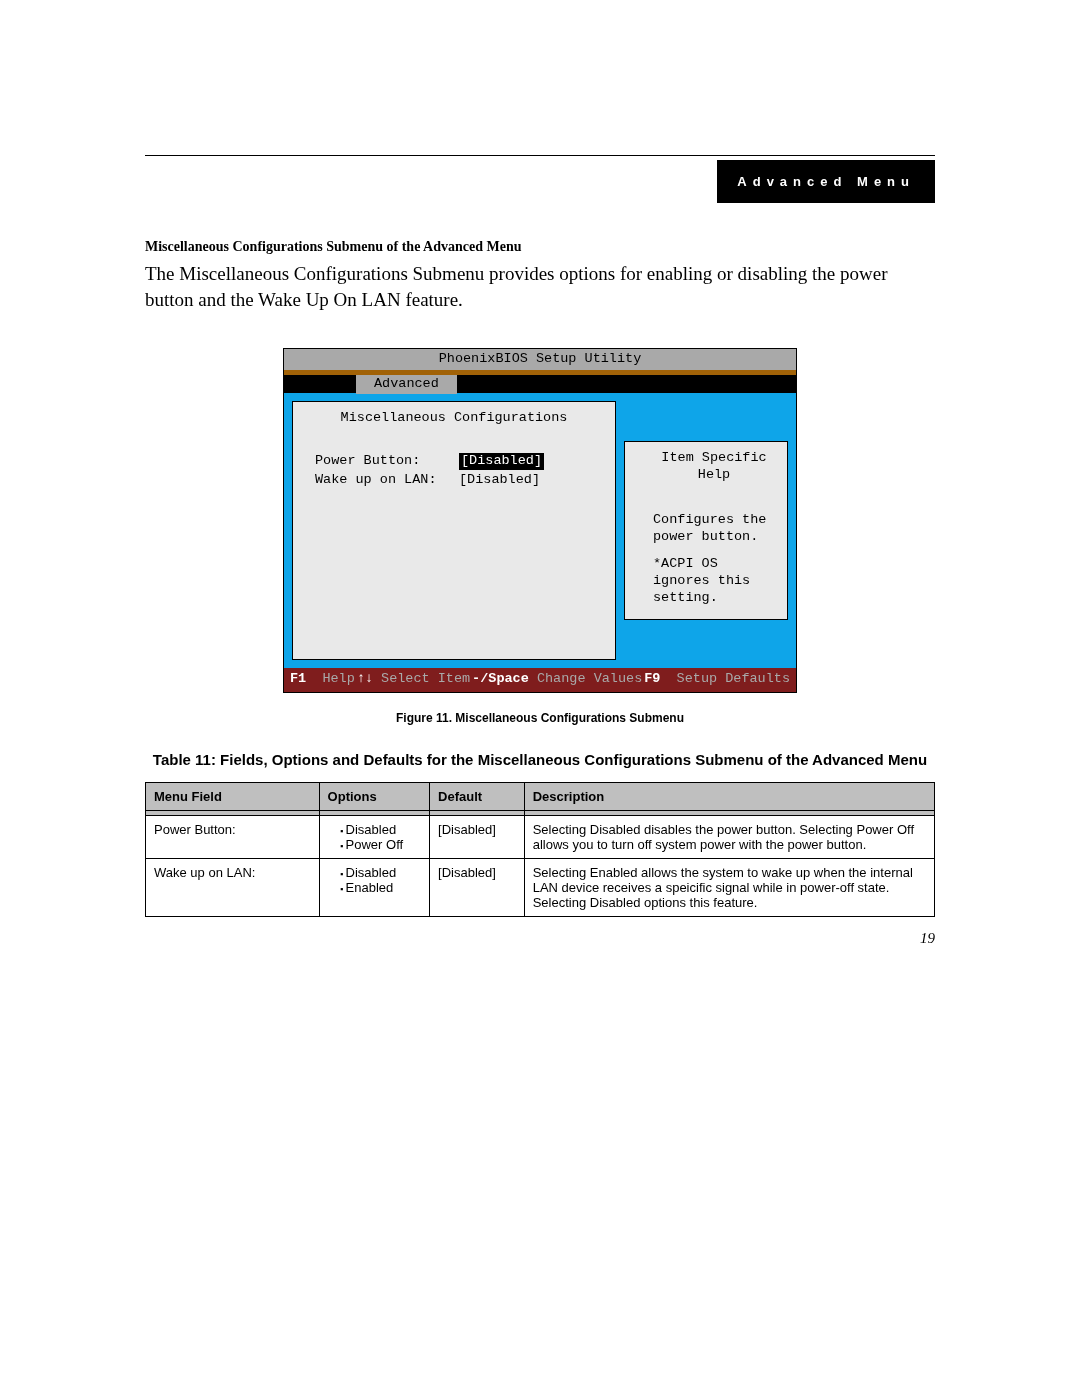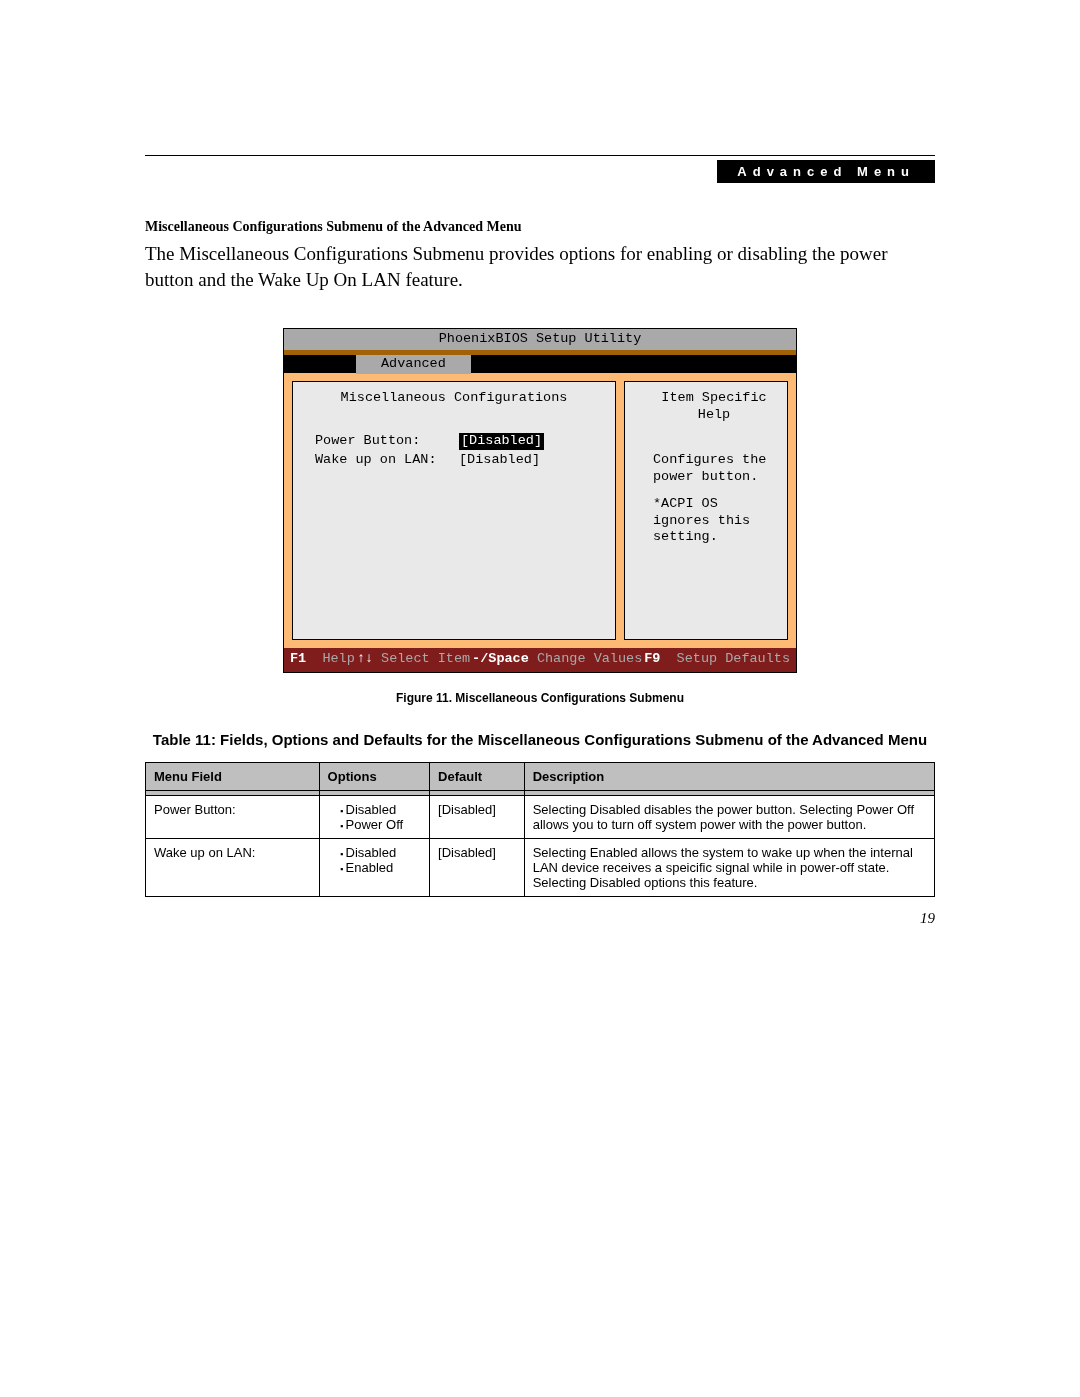--- a/index.html
+++ b/index.html
@@ -18,21 +18,21 @@
     border-top: 1px solid #000;
     margin-bottom: 8px;
   }
   .header-tag {
     background: #000;
     color: #fff;
     font-family: Arial, Helvetica, sans-serif;
     font-weight: bold;
     font-size: 13px;
     letter-spacing: 6px;
-    padding: 4px 20px;
+    padding: 14px 20px;
     display: inline-block;
     float: right;
     margin-top: -4px;
   }
   .clear { clear: both; }
   .section-title {
     font-family: Liberation Serif, serif;
     font-weight: bold;
     font-size: 14px;
     margin-top: 36px;
@@ -63,28 +63,29 @@
     background: #000;
     color: #000;
     position: relative;
     height: 18px;
   }
   .bios-tab {
     position: absolute;
     left: 72px;
     top: 0;
     background: #a9a9a9;
-    padding: 1px 25px;
+    padding: 1px 18px;
     font-weight: normal;
   }
   .bios-body {
-    background: #fdba74;
+    background: #0ea5e9;
     display: flex;
     padding: 8px;
     gap: 8px;
+    align-items: center;
   }
   .bios-left, .bios-right {
     border: 1px solid #000;
     background: #e9e9e9;
     padding: 6px 8px 10px 8px;
   }
   .bios-left { flex: 0 0 306px; }
   .bios-right { flex: 1; padding-left: 24px; }
   .bios-pane-title {
     text-align: center;

